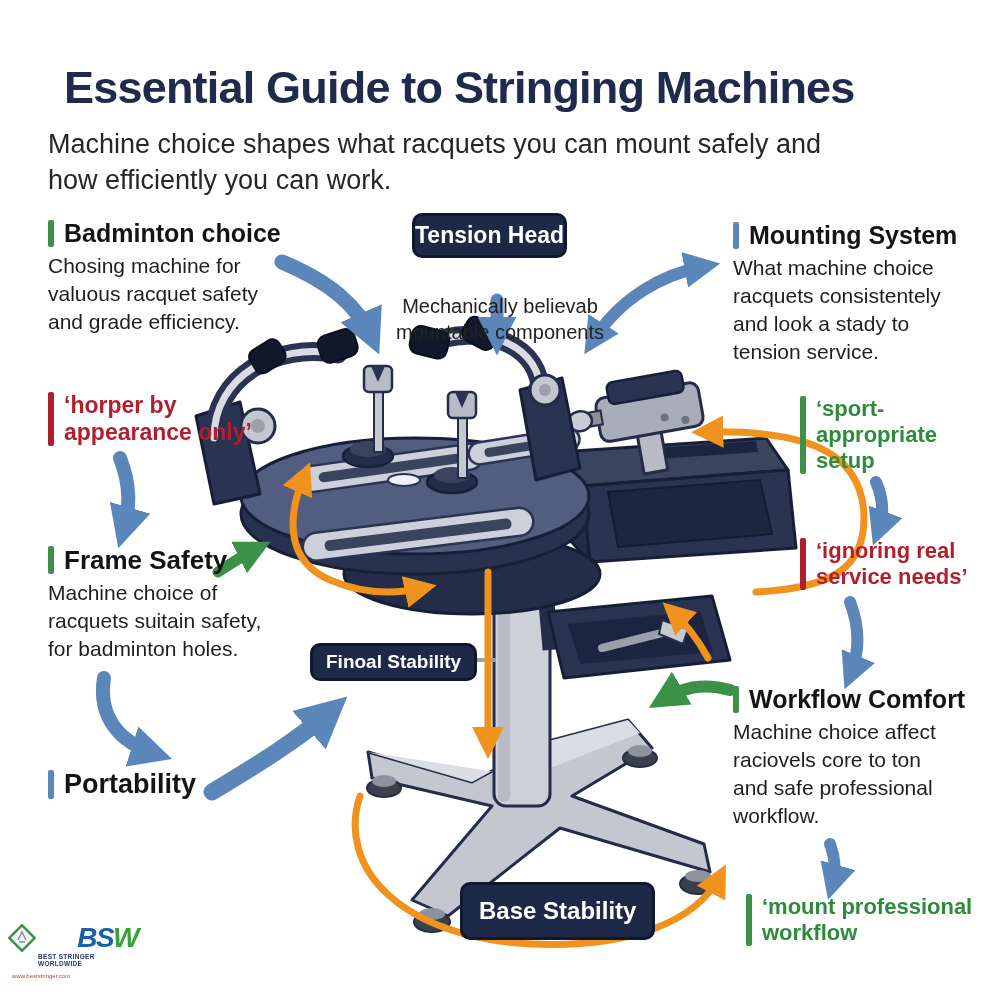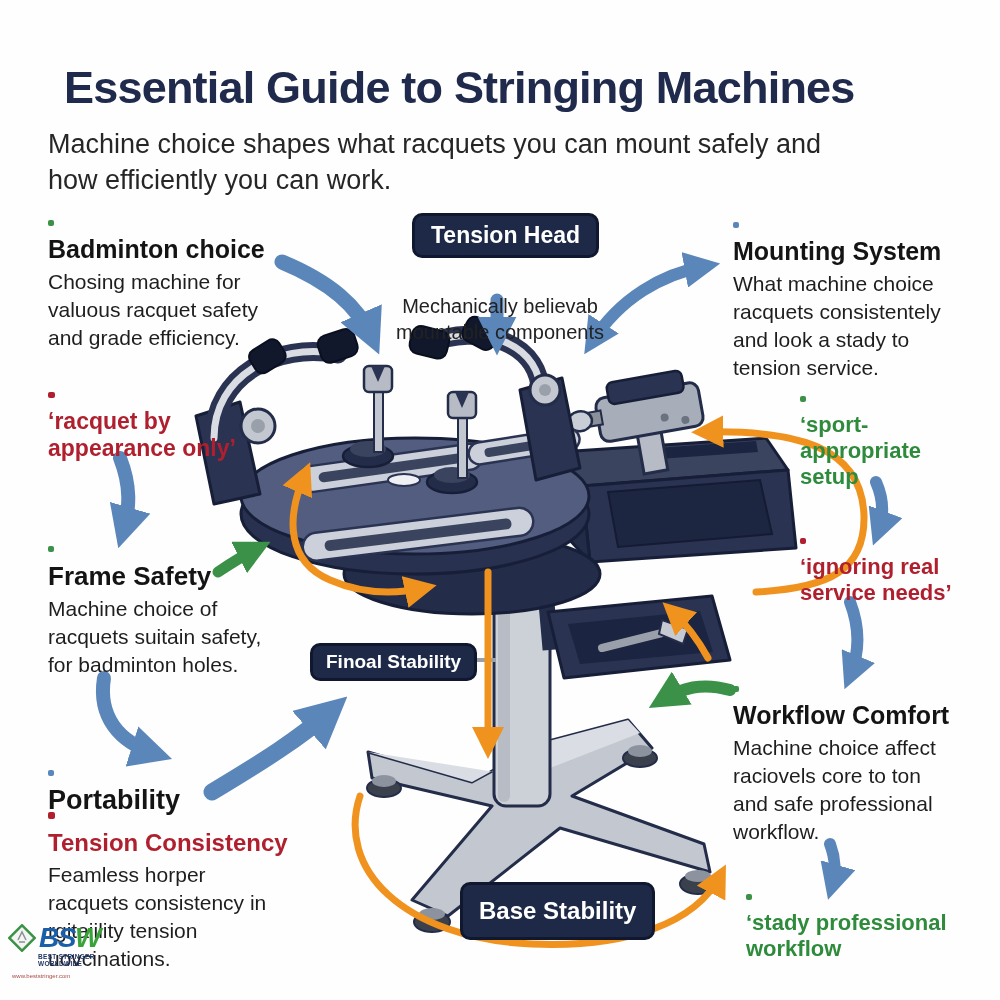--- a/index.html
+++ b/index.html
@@ -5,37 +5,37 @@
   html,body{margin:0;padding:0;background:#ffffff;}
   body{width:1000px;height:1000px;position:relative;overflow:hidden;
        font-family:"Liberation Sans",sans-serif;color:#1d1d1d;}
   .canvas{position:absolute;inset:0;background:#fefefe;}
   .art{position:absolute;left:0;top:0;}
   .abs{position:absolute;}
   .pre{white-space:pre-line;}
   .page-title{font-size:45px;font-weight:800;color:#202a4c;letter-spacing:-0.8px;margin:16px;line-height:1.05;}
   .page-subtitle{font-size:27px;color:#262626;line-height:1.32;margin:10px 0 8px;}
   .sec{position:absolute;}
-  .sec-head{display:flex;align-items:stretch;gap:10px;flex-direction:column;}
+  .sec-head{display:flex;align-items:stretch;gap:10px;}
   .bar{width:6px;border-radius:2px;flex:0 0 6px;}
   .bar-green{background:#3a9147;}
   .bar-blue{background:#5b86ba;}
   .bar-red{background:#b01f2e;}
   .sec-title{font-weight:700;color:#141414;line-height:1.08;}
   .t25{font-size:25px;} .t26{font-size:26px;} .t27{font-size:27px;}
   .sec-body{font-size:21px;color:#1e1e1e;line-height:1.33;margin-top:5px;}
   .quote{font-weight:700;line-height:1.18;font-size:23px;}
   .quote-red{color:#b01f2e;}
   .quote-green{color:#2e8b3c;}
   .badge{position:absolute;background:#1d2947;color:#ffffff;font-weight:700;
          border-radius:10px;border:3px solid #101830;display:flex;align-items:center;
          justify-content:center;box-sizing:border-box;}
   .badge-desc{font-size:20px;color:#222;line-height:1.28;text-align:center;margin-top:36px;}
   .logo{position:absolute;left:8px;top:924px;width:130px;}
-  .logo-row{display:flex;align-items:center;gap:3px;}
+  .logo-row{display:flex;align-items:center;gap:3px;justify-content:space-between;}
   .logo-text{font-size:28px;font-weight:800;font-style:italic;letter-spacing:-1.5px;line-height:1;}
   .logo-bs{color:#1b5fa8;} .logo-w{color:#3aa23a;}
   .logo-tag{font-size:6.5px;font-weight:700;color:#22356b;letter-spacing:.3px;margin-top:1px;margin-left:30px;}
   .logo-url{font-size:6px;color:#a84a42;margin-top:6px;margin-left:4px;}
 </style>
 </head>
 <body>
 
 <div class="canvas">
 
@@ -200,21 +200,21 @@
       <div class="sec-title t25">Badminton choice</div>
     </div>
     <div class="sec-body pre">Chosing machine for
 valuous racquet safety
 and grade efficiency.</div>
   </div>
 
   <div class="sec" style="left:48px;top:392px">
     <div class="sec-head">
       <div class="bar bar-red" style="width:7px"></div>
-      <div class="quote quote-red pre">‘racquet by
+      <div class="quote quote-red pre">‘horper by
 appearance only’</div>
     </div>
   </div>
 
   <div class="sec" style="left:48px;top:546px;width:245px">
     <div class="sec-head">
       <div class="bar bar-green"></div>
       <div class="sec-title t26">Frame Safety</div>
     </div>
     <div class="sec-body pre">Machine choice of
@@ -222,32 +222,20 @@
 for badminton holes.</div>
   </div>
 
   <div class="sec" style="left:48px;top:770px">
     <div class="sec-head">
       <div class="bar bar-blue"></div>
       <div class="sec-title t27">Portability</div>
     </div>
   </div>
 
-  <div class="sec" style="left:48px;top:812px;width:255px">
-    <div class="sec-head">
-      <div class="bar bar-red" style="width:7px;height:132px;flex:0 0 7px"></div>
-      <div>
-        <div class="quote quote-red" style="font-size:24px">Tension Consistency</div>
-        <div class="sec-body pre" style="margin-top:4px">Feamless horper
-racquets consistency in
-rgitaiility tension
-uovcinations.</div>
-      </div>
-    </div>
-  </div>
 
   <div class="sec" style="left:733px;top:222px;width:245px">
     <div class="sec-head">
       <div class="bar bar-blue"></div>
       <div class="sec-title t25">Mounting System</div>
     </div>
     <div class="sec-body pre">What machine choice
 racquets consistentely
 and look a stady to
 tension service.</div>
@@ -277,26 +265,26 @@
     </div>
     <div class="sec-body pre">Machine choice affect
 raciovels core to ton
 and safe professional
 workflow.</div>
   </div>
 
   <div class="sec" style="left:746px;top:894px">
     <div class="sec-head">
       <div class="bar bar-green"></div>
-      <div class="quote quote-green pre" style="font-size:22px">‘stady professional
+      <div class="quote quote-green pre" style="font-size:22px">‘mount professional
 workflow</div>
     </div>
   </div>
 
-  <div class="badge" style="left:412px;top:213px;padding:6px 16px;font-size:23px">Tension Head</div>
+  <div class="badge" style="left:412px;top:213px;padding:6px 0;font-size:23px">Tension Head</div>
   <div class="abs badge-desc pre" style="left:358px;top:258px;width:284px">Mechanically believab
 mountable components</div>
 
   <div class="badge" style="left:310px;top:643px;padding:5px 13px;font-size:19px">Finoal Stability</div>
 
   <div class="badge" style="left:460px;top:882px;padding:12px 16px;font-size:24px">Base Stability</div>
 
   <div class="logo">
     <div class="logo-row">
       <svg width="28" height="28" viewBox="0 0 28 28">

